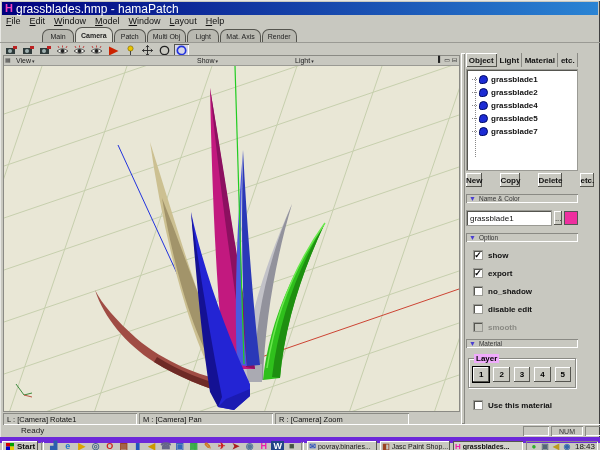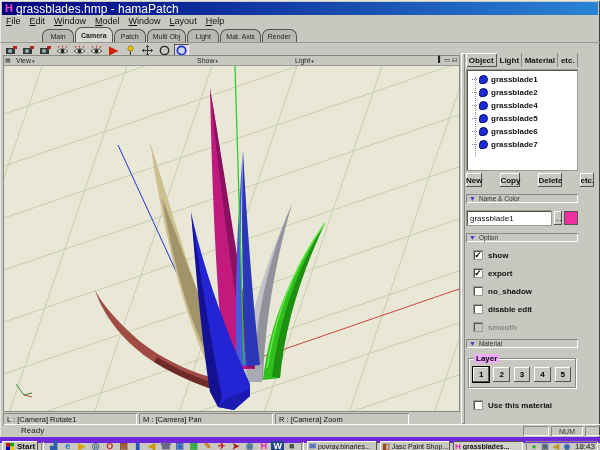--- a/index.html
+++ b/index.html
@@ -338,25 +338,20 @@
           <span>grassblade4</span>
         </div>
       <div class="obj-row">
           <span class="obj-h"></span>
           <span class="obj-icon"></span>
           <span>grassblade5</span>
         </div>
       <div class="obj-row">
           <span class="obj-h"></span>
           <span class="obj-icon"></span>
-          <span>grassblade6</span>
-        </div>
-      <div class="obj-row">
-          <span class="obj-h"></span>
-          <span class="obj-icon"></span>
           <span>grassblade7</span>
         </div>
     </div>
 
     <div class="btn-row">
       <div class="w-btn bevel-out">New</div>
       <div class="w-btn bevel-out">Copy</div>
       <div class="w-btn bevel-out">Delete</div>
       <div class="w-btn bevel-out">etc.</div>
     </div>

